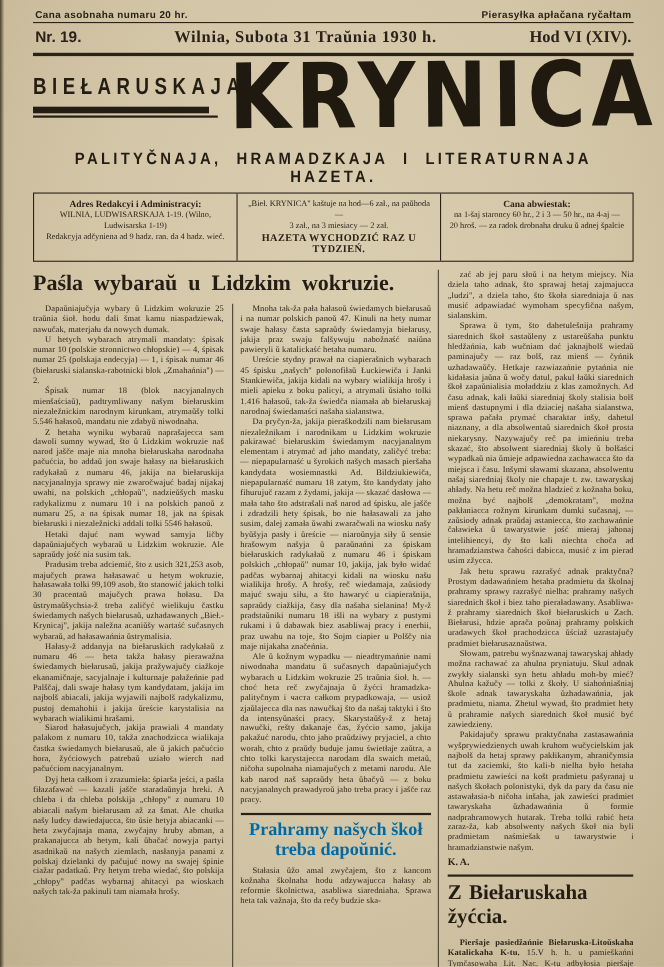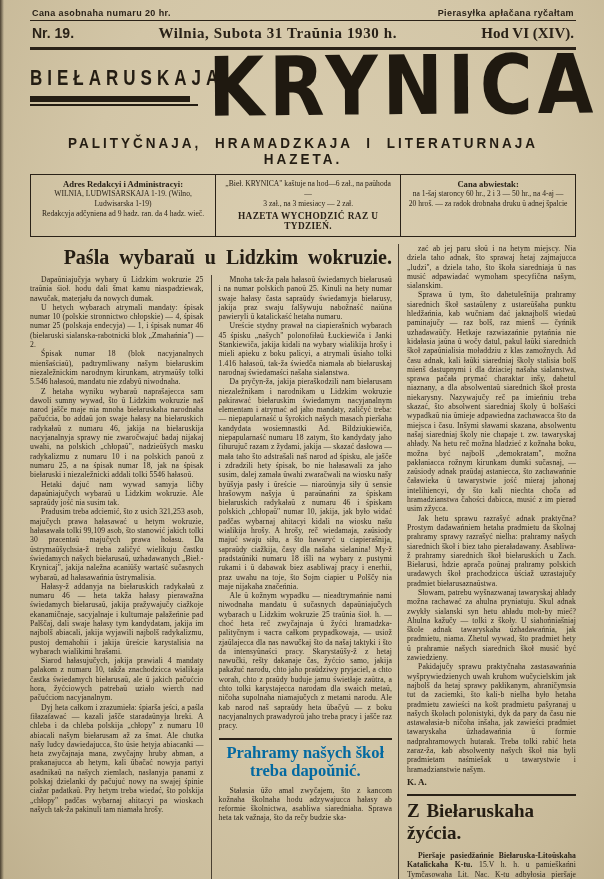--- a/index.html
+++ b/index.html
@@ -46,21 +46,21 @@
   .infocell{padding:4px 5px 5px 5px;}
   .infocell.c1{width:34%;}
   .infocell.c2{width:34%;border-left:1.5px solid #2a2218;border-right:1.5px solid #2a2218;}
   .infocell.c3{width:32%;}
   .info-strong{font-weight:bold;font-size:8.6px;}
   .info-caps{font-weight:bold;font-size:9.3px;letter-spacing:.4px;margin-top:2px;}
 
   
   .main{display:flex;margin-top:7px;height:668px;overflow:hidden;}
   .left-section{width:362px;flex:none;display:flex;flex-direction:column;}
-  .headline1{font-size:20px;font-weight:bold;text-align:right;
+  .headline1{font-size:20px;font-weight:bold;text-align:left;
     word-spacing:5px;margin:2px 0 6px 0;color:#241d13;}
   .twocol{display:flex;flex:1;overflow:hidden;}
   .col{overflow:hidden;}
   .col1{width:50%;padding-right:7px;}
   .col2{width:50%;border-left:1px solid #4a4031;padding-left:7px;}
   .right-section{flex:1;border-left:1px solid #4a4031;padding-left:8px;
     overflow:hidden;margin-left:6px;}
 
   .col p, .right-section p{
     margin:0;font-size:7.7px;line-height:9.3px;text-align:justify;
@@ -129,21 +129,21 @@
             <p>Śpisak numar 18 (blok nacyjanalnych mienšaściaŭ), padtrymliwany našym biełaruskim niezaležnickim narodnym kirunkam, atrymaŭšy tolki 5.546 hałasoŭ, mandatu nie zdabyŭ niwodnaha.</p>
             <p>Z hetaha wyniku wybaraŭ naprašajecca sam dawoli sumny wywad, što ŭ Lidzkim wokruzie naš narod jašče maje nia mnoha biełaruskaha narodnaha pačućcia, bo addaŭ jon swaje hałasy na biełaruskich radykałaŭ z numaru 46, jakija na biełaruskija nacyjanalnyja sprawy nie zwaročwajuć badaj nijakaj uwahi, na polskich „chłopaŭ", nadzieŭšych masku radykalizmu z numaru 10 i na polskich panoŭ z numaru 25, a na śpisak numar 18, jak na śpisak biełaruski i niezaležnicki addali tolki 5546 hałasoŭ.</p>
             <p>Hetaki dajuć nam wywad samyja ličby dapaŭniajučych wybaraŭ u Lidzkim wokruzie. Ale sapraŭdy jość nia susim tak.</p>
             <p>Pradusim treba adciemić, što z usich 321,253 asob, majučych prawa hałasawać u hetym wokruzie, hałasawała tolki 99,109 asob, što stanowić jakich tolki 30 pracentaŭ majučych prawa hołasu. Da ŭstrymaŭšychsia-ž treba zaličyć wielikuju častku świedamych našych biełarusaŭ, uzhadawanych „Bieł.-Krynicaj", jakija naležna acaniŭšy wartaść sučasnych wybaraŭ, ad hałasawańnia ŭstrymalisia.</p>
             <p>Hałasy-ž addanyja na biełaruskich radykałaŭ z numaru 46 — heta takža hałasy pierawažna świedamych biełarusaŭ, jakija pražywajučy ciažkoje ekanamičnaje, sacyjalnaje i kulturnaje pałažeńnie pad Palščaj, dali swaje hałasy tym kandydatam, jakija im najbolš abiacali, jakija wyjawili najbolš radykalizmu, pustoj demahohii i jakija ŭreście karystalisia na wybarach wialikimi hrašami.</p>
             <p>Siarod hałasujučych, jakija prawiali 4 mandaty palakom z numaru 10, takža znachodzicca wialikaja častka świedamych biełarusaŭ, ale ŭ jakich pačućcio hora, žyćciowych patrebaŭ uziało wierch nad pačućciom nacyjanalnym.</p>
             <p>Dyj heta całkom i zrazumieła: śpiarša jeści, a paśla fiłazafawać — kazali jašče staradaŭnyja hreki. A chleba i da chleba polskija „chłopy" z numaru 10 abiacali našym biełarusam až za šmat. Ale chutka našy ludcy dawiedajucca, što ŭsie hetyja abiacanki — heta zwyčajnaja mana, zwyčajny hruby abman, a prakanajucca ab hetym, kali ŭbačać nowyja partyi asadnikaŭ na našych ziemlach, nasłanyja panami z polskaj dzielanki dy pačujuć nowy na swajej śpinie ciažar padatkaŭ. Pry hetym treba wiedać, što polskija „chłopy" padčas wybarnaj ahitacyi pa wioskach našych tak-ža pakinuli tam niamała hrošy.</p>
           </div>
         <div class="col col2">
           <div>
-              <p>Mnoha tak-ža pała hałasoŭ świedamych biełarusaŭ i na numar polskich panoŭ 25. Kinuli na hety numar swaje hałasy časta sapraŭdy świedamyja biełarusy, jakija praz swaju falšywuju nabožnaść naiŭna pawieryli ŭ katalickaść hetaha numaru.</p>
+              <p>Mnoha tak-ža pała hałasoŭ świedamych biełarusaŭ i na numar polskich panoŭ 47. Kinuli na hety numar swaje hałasy časta sapraŭdy świedamyja biełarusy, jakija praz swaju falšywuju nabožnaść naiŭna pawieryli ŭ katalickaść hetaha numaru.</p>
               <p>Ureście stydny prawał na ciapierašnich wybarach 45 śpisku „našych" polonofiłaŭ Łuckiewiča i Janki Stankiewiča, jakija kidali na wybary wialikija hrošy i mieli apieku z boku palicyi, a atrymali ŭsiaho tolki 1.416 hałasoŭ, tak-ža świedča niamała ab biełaruskaj narodnaj świedamaści našaha sialanstwa.</p>
               <p>Da pryčyn-ža, jakija pieraškodzili nam biełarusam niezaležnikam i narodnikam u Lidzkim wokruzie pakirawać biełaruskim świedamym nacyjanalnym elementam i atrymać ad jaho mandaty, zaličyć treba: — niepapularnaść u šyrokich našych masach pieršaha kandydata wosiemnastki Ad. Bildziukiewiča, niepapularnaść numaru 18 zatym, što kandydaty jaho fihurujuč razam z žydami, jakija — skazać dasłowa — mała taho što adstrašali naš narod ad śpisku, ale jašče i zdradzili hety śpisak, bo nie hałasawali za jaho susim, dalej zamała ŭwahi zwaračwali na wiosku našy byŭšyja pasły i ŭreście — niaroŭnyja siły ŭ sensie hrašowym našyja ŭ paraŭnańni za śpiskam biełaruskich radykałaŭ z numaru 46 i śpiskam polskich „chłopaŭ" numar 10, jakija, jak było widać padčas wybarnaj ahitacyi kidali na wiosku našu wialikija hrošy. A hrošy, reč wiedamaja, zaŭsiody majuć swaju siłu, a što hawaryć u ciapierašnija, sapraŭdy ciažkija, časy dla našaha sielanina! My-ž pradstaŭniki numaru 18 išli na wybary z pustymi rukami i ŭ dabawak biez asabliwaj pracy i enerhii, praz uwahu na toje, što Sojm ciapier u Polščy nia maje nijakaha značeńnia.</p>
               <p>Ale ŭ kožnym wypadku — nieadtrymańnie nami niwodnaha mandatu ŭ sučasnych dapaŭniajučych wybarach u Lidzkim wokruzie 25 traŭnia śioł. h. — choć heta reč zwyčajnaja ŭ žyćci hramadzka-palityčnym i часта całkom prypadkowaja, — usiož zjaŭlajecca dla nas nawučkaj što da našaj taktyki i što da intensyŭnaści pracy. Skarystaŭšy-ž z hetaj nawučki, rešty dakanaje čas, žyćcio samo, jakija pakažuć narodu, chto jaho praŭdziwy pryjaciel, a chto worah, chto z praŭdy buduje jamu świetłaje zaŭtra, a chto tolki karystajecca narodam dla swaich metaŭ, ničoha supolnaha niamajučych z metami narodu. Ale kab narod naš sapraŭdy heta ŭbačyŭ — z boku nacyjanalnych prawadyroŭ jaho treba pracy i jašče raz pracy.</p>
             </div>
           <hr class="rule2">
           <div class="headline2">Prahramy našych škoł treba dapoŭnić.</div>
           <div>
               <p>Stałasia ŭžo amal zwyčajem, što z kancom kožnaha školnaha hodu adzywajucca hałasy ab reformie školnictwa, asabliwa siaredniaha. Sprawa heta tak važnaja, što da rečy budzie ska-</p>
             </div>
         </div>

